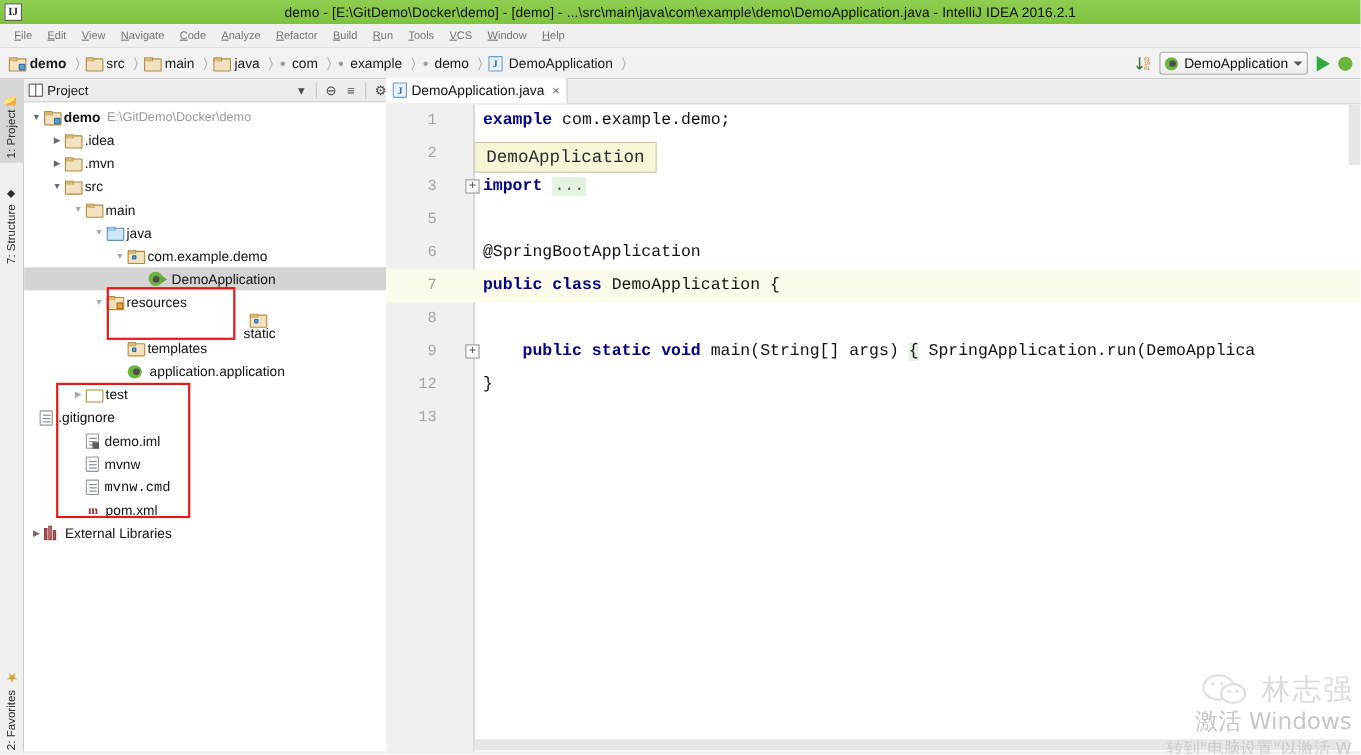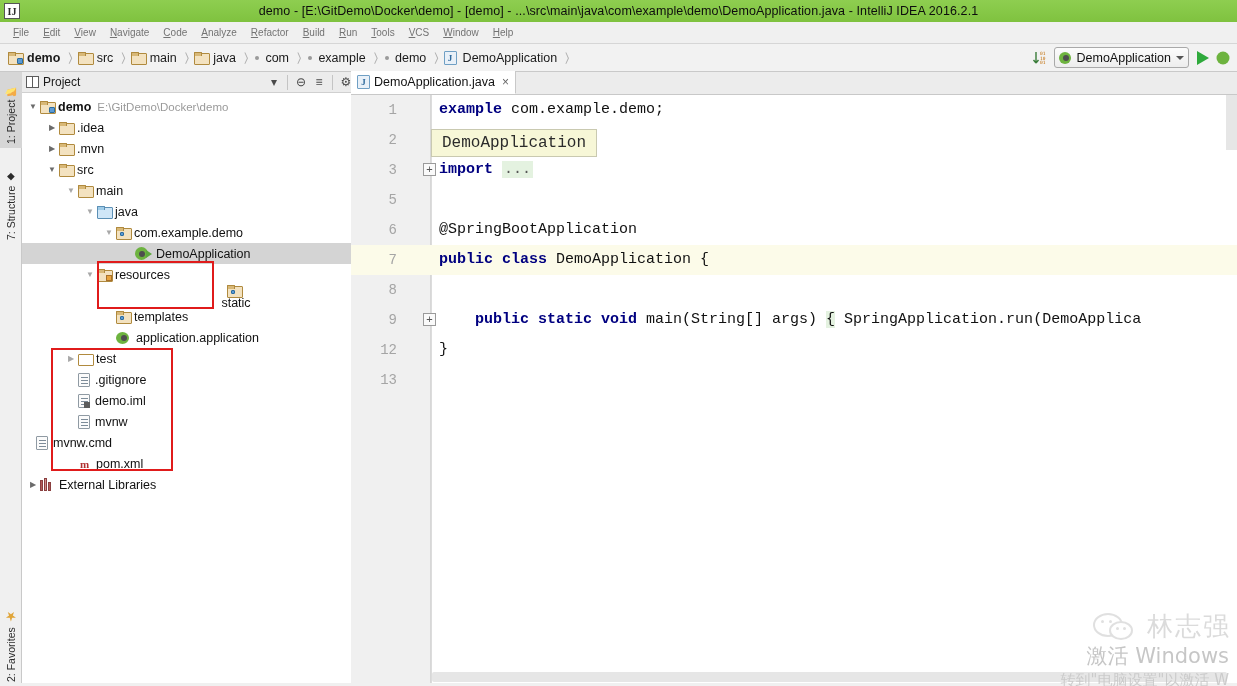--- a/index.html
+++ b/index.html
@@ -523,36 +523,36 @@
             <span class="circ"></span>
             <span class="inner"></span>
           </span>
           <span class="tlabel">application.application</span>
         </div>
         <div class="trow" style="padding-left: 42px;">
           <span class="arrow dim">▶</span>
           <span class="folder empty"></span>
           <span class="tlabel">test</span>
         </div>
-        <div class="trow" style="padding-left: 42px;">
+        <div class="trow" style="">
           <span class="arrow"></span>
           <span class="fileic"></span>
           <span class="tlabel">.gitignore</span>
         </div>
         <div class="trow" style="padding-left: 42px;">
           <span class="arrow"></span>
           <span class="fileic iml"></span>
           <span class="tlabel">demo.iml</span>
         </div>
         <div class="trow" style="padding-left: 42px;">
           <span class="arrow"></span>
           <span class="fileic"></span>
           <span class="tlabel">mvnw</span>
         </div>
-        <div class="trow" style="">
+        <div class="trow" style="padding-left: 42px; font-family: Liberation Mono, monospace;">
           <span class="arrow"></span>
           <span class="fileic"></span>
           <span class="tlabel">mvnw.cmd</span>
         </div>
         <div class="trow" style="padding-left: 42px;">
           <span class="arrow"></span>
           <span class="xmlic">m</span>
           <span class="tlabel">pom.xml</span>
         </div>
         <div class="trow" style="padding-left: 4px;">

